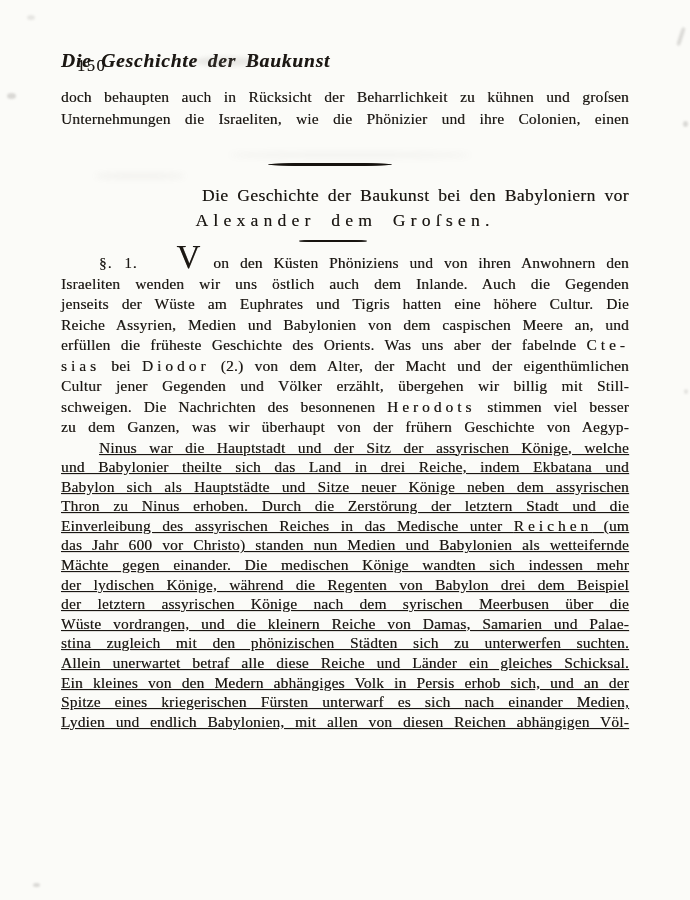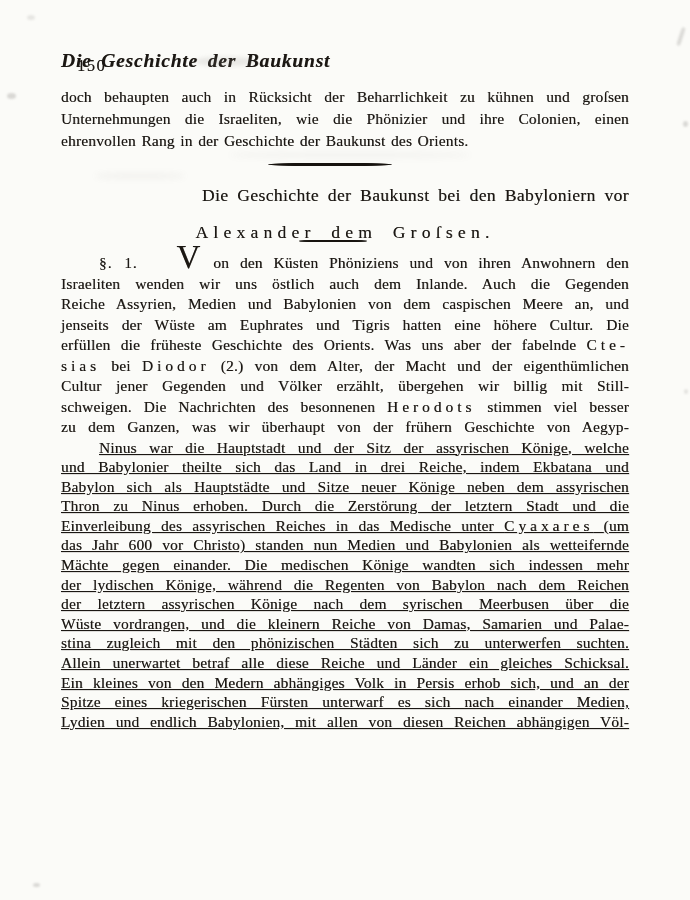--- a/index.html
+++ b/index.html
@@ -24,21 +24,21 @@
   .rule-1 { top:163px; left:207px; width:124px; height:2.6px; box-shadow:0 0 0.6px #17130f; }
   .rule-2 { top:240px; left:238px; width:68px; height:2.4px; box-shadow:0 0 0.5px #17130f; }
 
   
   .heading-1 {
     position:absolute; top:185px; left:0; right:0; text-align:right;
     font-size:17.5px; word-spacing:4px; letter-spacing:0.4px;
   }
   .heading-2 {
     position:absolute; top:210px; left:0; right:0; text-align:center;
-    font-size:17.5px; letter-spacing:0.3em; word-spacing:6px;margin-top:12px;
+    font-size:17.5px; letter-spacing:0.3em; word-spacing:6px;
   }
 
   
   .flow { position:absolute; left:0; width:568px; }
   .intro-block { top:88px; }
   .body-block { top:254px; }
   .line {
     text-align:justify; text-align-last:justify;
     word-spacing:1.5px; letter-spacing:0.2px;
     font-size:15.4px; white-space:normal;
@@ -71,52 +71,51 @@
 <div class="page">
   <div class="textblock">
 
     <div class="page-number">150</div>
     <div class="running-title">Die Geschichte der Baukunst</div>
 
     <div class="flow intro-block" id="intro-block">
         <div class="para">
           <div class="line"><span>doch behaupten auch in Rücksicht der Beharrlichkeit zu kühnen und groſsen</span> </div>
           <div class="line"><span>Unternehmungen die Israeliten, wie die Phönizier und ihre Colonien, einen</span> </div>
-          <div class="line no-j"><span>ehrenvollen Rang in der Geschichte der Baukunst des Orients.</span> </div>
         </div>
       </div>
 
     <div class="rule rule-1"></div>
 
     <div class="heading-1">Die Geschichte der Baukunst bei den Babyloniern vor</div>
     <div class="heading-2">Alexander dem Groſsen.</div>
 
     <div class="rule rule-2"></div>
 
     <div class="flow body-block" id="body-block">
         <div class="para">
           <div class="line"><span class="section-mark">§. 1.</span> <span class="initial">V</span> <span>on den Küsten Phöniziens und von ihren Anwohnern den</span> </div>
           <div class="line"><span>Israeliten wenden wir uns östlich auch dem Inlande. Auch die Gegenden</span> </div>
+          <div class="line"><span>jenseits der Wüste am Euphrates und Tigris hatten eine höhere Cultur. Die</span> </div>
           <div class="line"><span>Reiche Assyrien, Medien und Babylonien von dem caspischen Meere an, und</span> </div>
-          <div class="line"><span>jenseits der Wüste am Euphrates und Tigris hatten eine höhere Cultur. Die</span> </div>
           <div class="line"><span>erfüllen die früheste Geschichte des Orients. Was uns aber der fabelnde </span> <span class="spaced">Cte-</span> </div>
           <div class="line"><span class="spaced">sias</span> <span> bei </span> <span class="spaced">Diodor</span> <span> (2.) von dem Alter, der Macht und der eigenthümlichen</span> </div>
           <div class="line"><span>Cultur jener Gegenden und Völker erzählt, übergehen wir billig mit Still-</span> </div>
           <div class="line"><span>schweigen. Die Nachrichten des besonnenen </span> <span class="spaced">Herodots</span> <span> stimmen viel besser</span> </div>
           <div class="line"><span>zu dem Ganzen, was wir überhaupt von der frühern Geschichte von Aegyp-</span> </div>
         </div>
         <div class="para">
           <div class="line"><span>Ninus war die Hauptstadt und der Sitz der assyrischen Könige, welche</span> </div>
           <div class="line"><span>und Babylonier theilte sich das Land in drei Reiche, indem Ekbatana und</span> </div>
           <div class="line"><span>Babylon sich als Hauptstädte und Sitze neuer Könige neben dem assyrischen</span> </div>
           <div class="line"><span>Thron zu Ninus erhoben. Durch die Zerstörung der letztern Stadt und die</span> </div>
-          <div class="line"><span>Einverleibung des assyrischen Reiches in das Medische unter </span> <span class="spaced">Cyaxares</span> <span> (um</span> </div>
+          <div class="line"><span>Einverleibung des assyrischen Reiches in das Medische unter </span> <span class="spaced">Reichen</span> <span> (um</span> </div>
           <div class="line"><span>das Jahr 600 vor Christo) standen nun Medien und Babylonien als wetteifernde</span> </div>
           <div class="line"><span>Mächte gegen einander. Die medischen Könige wandten sich indessen mehr</span> </div>
-          <div class="line"><span>der lydischen Könige, während die Regenten von Babylon nach dem Reichen</span> </div>
+          <div class="line"><span>der lydischen Könige, während die Regenten von Babylon drei dem Beispiel</span> </div>
           <div class="line"><span>der letztern assyrischen Könige nach dem syrischen Meerbusen über die</span> </div>
           <div class="line"><span>Wüste vordrangen, und die kleinern Reiche von Damas, Samarien und Palae-</span> </div>
           <div class="line"><span>stina zugleich mit den phönizischen Städten sich zu unterwerfen suchten.</span> </div>
           <div class="line"><span>Allein unerwartet betraf alle diese Reiche und Länder ein gleiches Schicksal.</span> </div>
           <div class="line"><span>Ein kleines von den Medern abhängiges Volk in Persis erhob sich, und an der</span> </div>
           <div class="line"><span>Spitze eines kriegerischen Fürsten unterwarf es sich nach einander Medien,</span> </div>
           <div class="line"><span>Lydien und endlich Babylonien, mit allen von diesen Reichen abhängigen Völ-</span> </div>
         </div>
       </div>
   </div>

